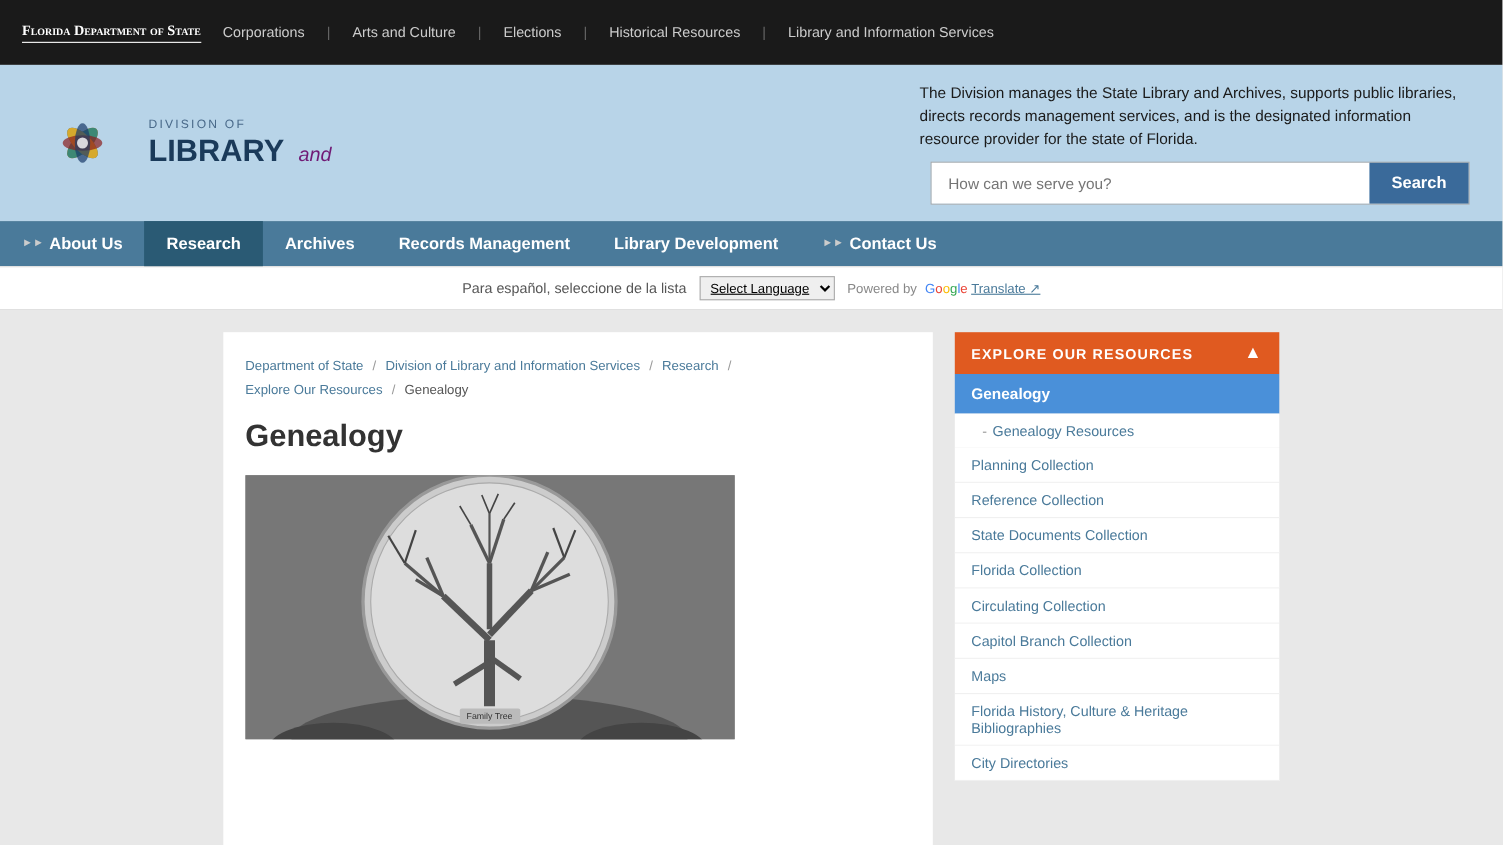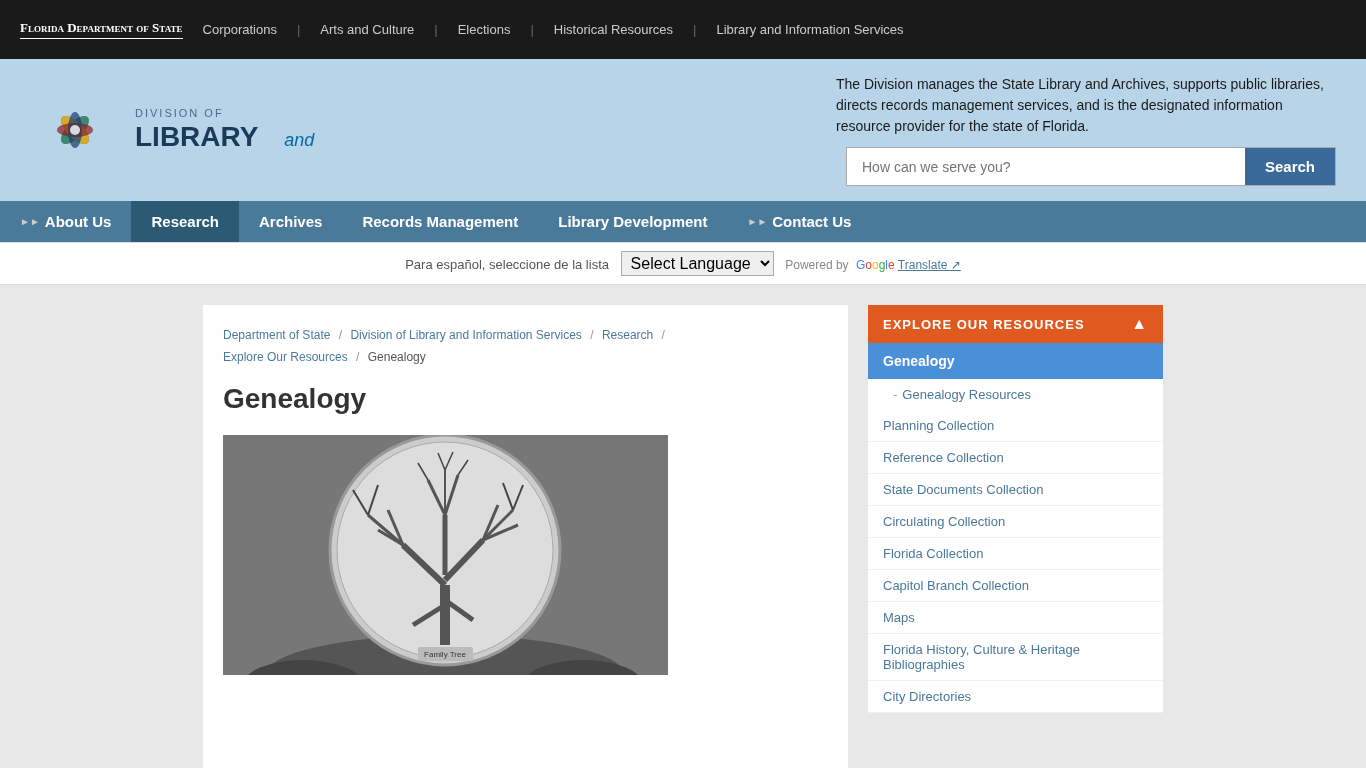--- a/index.html
+++ b/index.html
@@ -140,22 +140,23 @@
       border-top: 1px solid #ddd;
       border-bottom: 1px solid #ddd;
       padding: 8px 20px;
       text-align: center;
       font-size: 13px;
       color: #555;
     }
     .lang-bar select {
       margin: 0 8px;
       padding: 2px 5px;
-      font-size: 16px;
+      font-size: 12px;
       border: 1px solid #aaa;
+      text-decoration: underline;
     }
     .lang-bar .google-text {
       color: #888;
       font-size: 12px;
     }
     .google-g { color: #4285f4; }
     .google-o1 { color: #ea4335; }
     .google-o2 { color: #fbbc05; }
     .google-g2 { color: #34a853; }
     .google-l { color: #4285f4; }
@@ -308,21 +309,21 @@
         <ellipse rx="18" ry="7" transform="rotate(0)" fill="#8a2020" opacity="0.7"></ellipse>
         <ellipse rx="18" ry="7" transform="rotate(90)" fill="#1a3a6a" opacity="0.7"></ellipse>
 
         <circle r="5" fill="#fff" opacity="0.8"></circle>
       </g>
     </svg>
     <div class="logo-text">
       <div class="division-of">DIVISION OF</div>
       <div>
         <span style="font-size:28px;font-weight:bold;color:#1a3a5a;">LIBRARY</span>
-        <span style="font-size:18px;font-style:italic;color:#0369a1;margin-left:22px;">and</span>
+        <span style="font-size:18px;font-style:italic;color:#701a75;margin-left:9px;">and</span>
       </div>
     </div>
   </div>
   <div class="header-right">
     <div class="header-desc">The Division manages the State Library and Archives, supports public libraries, directs records management services, and is the designated information resource provider for the state of Florida.</div>
     <div class="search-bar">
       <input type="text" class="search-input" placeholder="How can we serve you?" style="">
       <button class="search-button">Search</button>
     </div>
   </div>
@@ -445,22 +446,22 @@
       </div>
 
       <div class="sidebar-sub-item">
         <span class="dash">-</span>
         <span>Genealogy Resources</span>
       </div>
 
       <a href="#" class="sidebar-link">Planning Collection</a>
       <a href="#" class="sidebar-link">Reference Collection</a>
       <a href="#" class="sidebar-link">State Documents Collection</a>
+      <a href="#" class="sidebar-link">Florida Collection</a>
       <a href="#" class="sidebar-link">Circulating Collection</a>
-      <a href="#" class="sidebar-link">Florida Collection</a>
       <a href="#" class="sidebar-link">Capitol Branch Collection</a>
       <a href="#" class="sidebar-link">Maps</a>
       <a href="#" class="sidebar-link">Florida History, Culture &amp; Heritage Bibliographies</a>
       <a href="#" class="sidebar-link last-item">City Directories</a>
     </div>
 
   </div>
 </div>
 
 </body></html>

